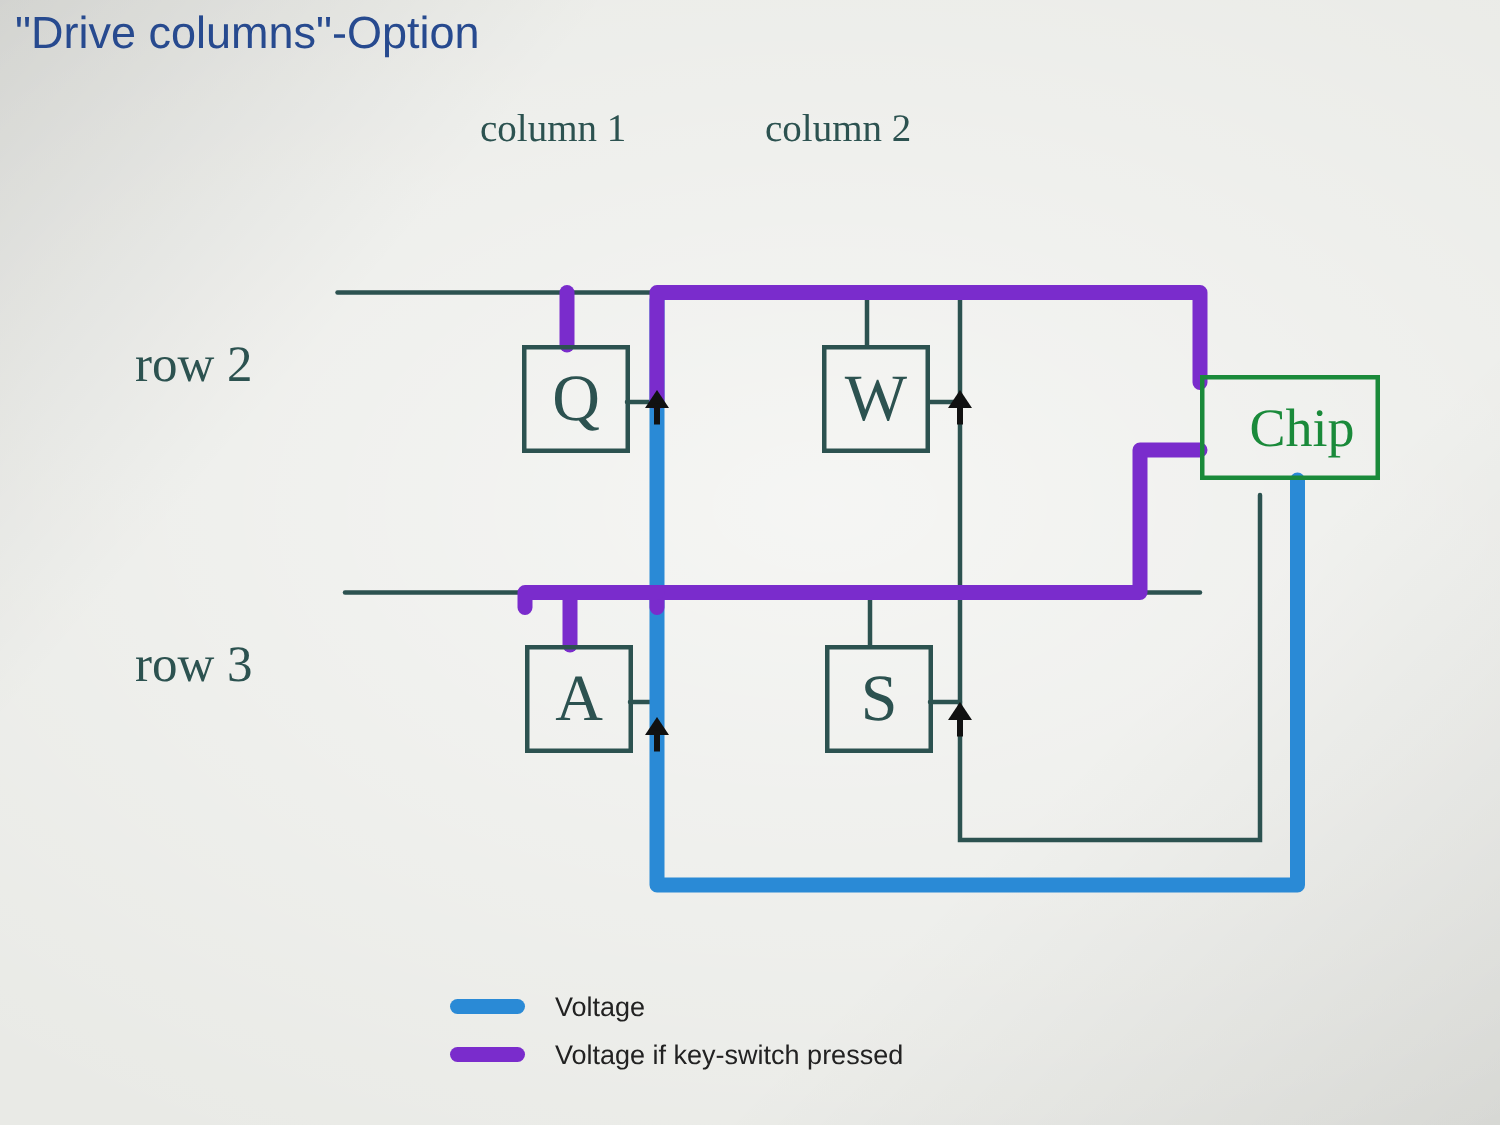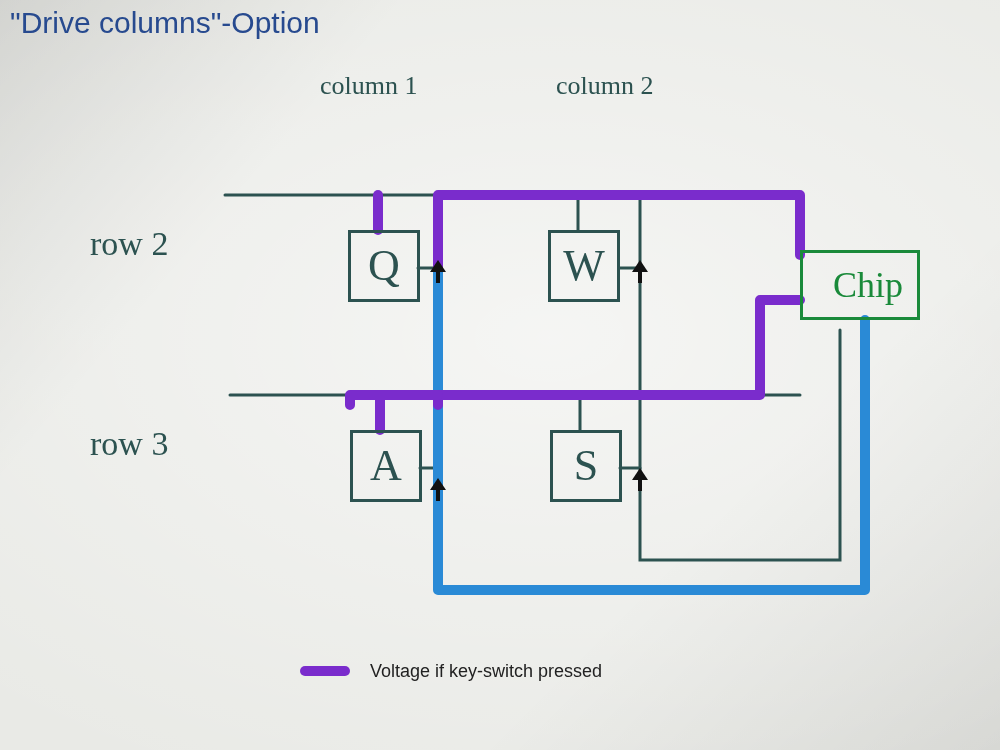--- a/index.html
+++ b/index.html
@@ -108,21 +108,21 @@
     border-radius: 4px;
     z-index: -1;
   }
 </style>
 </head>
 <body>
 
 <div class="title">"Drive columns"-Option</div>
 
 <div class="hw col-label" style="left:320px;">column 1</div>
-<div class="hw col-label" style="left:510px;margin-left:46px;">column 2</div>
+<div class="hw col-label" style="left:510px;">column 2</div>
 
 <div class="hw row-label" style="top:225px;">row 2</div>
 <div class="hw row-label" style="top:425px;">row 3</div>
 
 <svg class="wires" viewBox="0 0 1000 750">
 
   <g stroke="#2c5250" stroke-width="3" fill="none" stroke-linecap="round">
 
     <path d="M225 195 L800 195"></path>
 
@@ -187,16 +187,20 @@
     <div class="stem"></div>
 </div>
 <div class="diode" style="left:632px; top:468px;">
   <div class="pad"></div>
     <div class="cap"></div>
     <div class="stem"></div>
 </div>
 
 <div class="legend">
   <div class="row">
+    <div class="swatch" style="background:#2a8ad6"></div>
+    <span>Voltage</span>
+  </div>
+  <div class="row">
     <div class="swatch" style="background:#7a2ccc"></div>
     <span>Voltage if key-switch pressed</span>
   </div>
 </div>
 
 </body></html>

